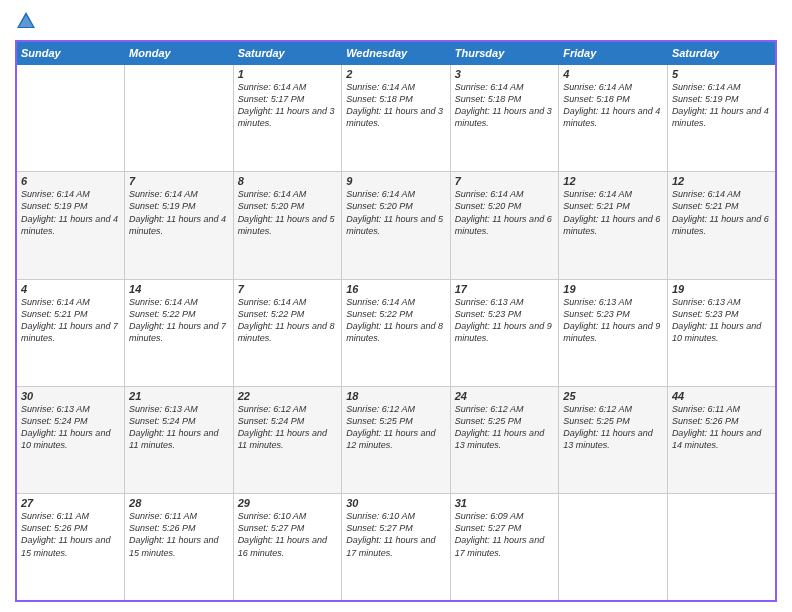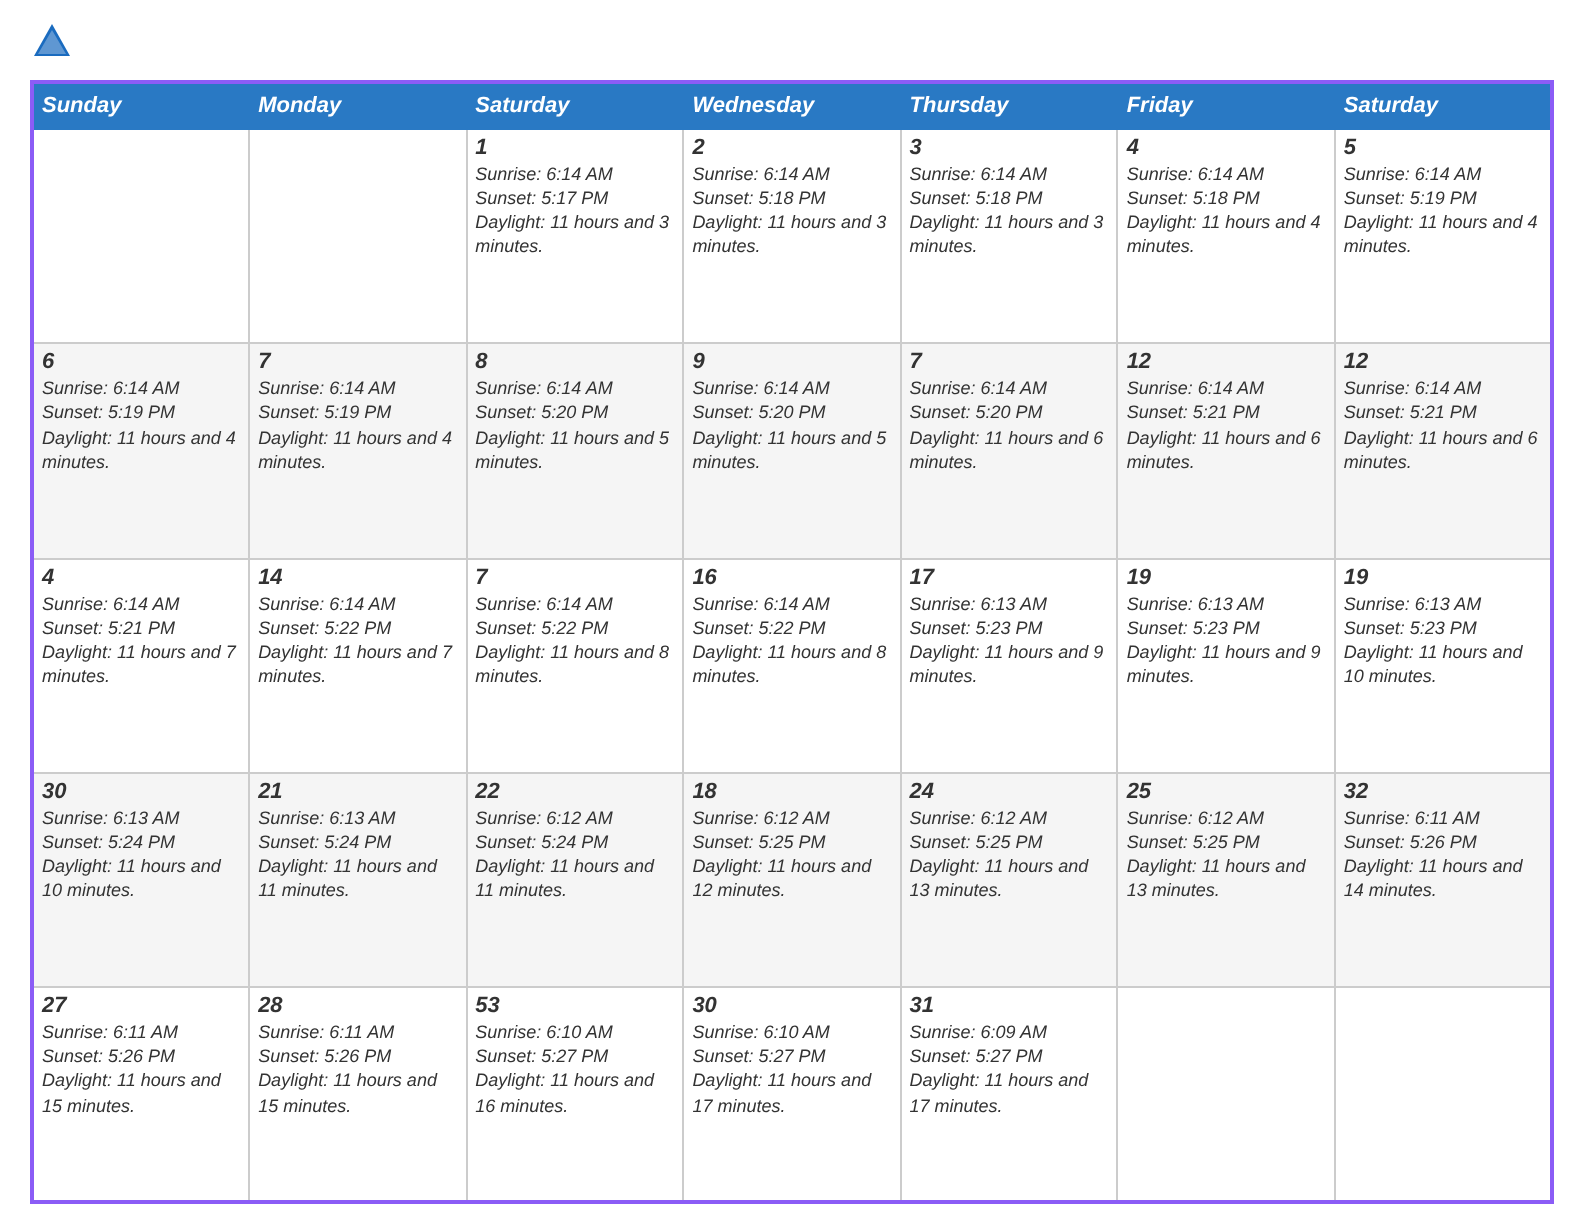--- a/index.html
+++ b/index.html
@@ -291,41 +291,41 @@
             <div class="cell-text">Sunset: 5:25 PM</div>
             <div class="cell-text">Daylight: 11 hours and 13 minutes.</div>
           </td>
           <td>
             <span class="day-num">25</span>
             <div class="cell-text">Sunrise: 6:12 AM</div>
             <div class="cell-text">Sunset: 5:25 PM</div>
             <div class="cell-text">Daylight: 11 hours and 13 minutes.</div>
           </td>
           <td>
-            <span class="day-num">32</span>
+            <span class="day-num">44</span>
             <div class="cell-text">Sunrise: 6:11 AM</div>
             <div class="cell-text">Sunset: 5:26 PM</div>
             <div class="cell-text">Daylight: 11 hours and 14 minutes.</div>
           </td>
         </tr>
         <tr>
           <td>
             <span class="day-num">27</span>
             <div class="cell-text">Sunrise: 6:11 AM</div>
             <div class="cell-text">Sunset: 5:26 PM</div>
             <div class="cell-text">Daylight: 11 hours and 15 minutes.</div>
           </td>
           <td>
             <span class="day-num">28</span>
             <div class="cell-text">Sunrise: 6:11 AM</div>
             <div class="cell-text">Sunset: 5:26 PM</div>
             <div class="cell-text">Daylight: 11 hours and 15 minutes.</div>
           </td>
           <td>
-            <span class="day-num">53</span>
+            <span class="day-num">29</span>
             <div class="cell-text">Sunrise: 6:10 AM</div>
             <div class="cell-text">Sunset: 5:27 PM</div>
             <div class="cell-text">Daylight: 11 hours and 16 minutes.</div>
           </td>
           <td>
             <span class="day-num">30</span>
             <div class="cell-text">Sunrise: 6:10 AM</div>
             <div class="cell-text">Sunset: 5:27 PM</div>
             <div class="cell-text">Daylight: 11 hours and 17 minutes.</div>
           </td>

